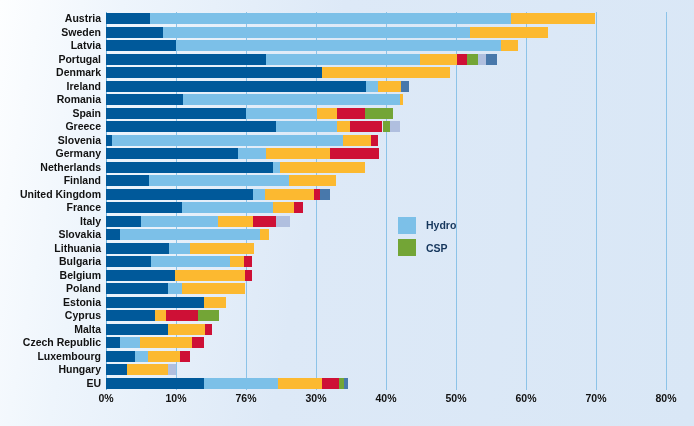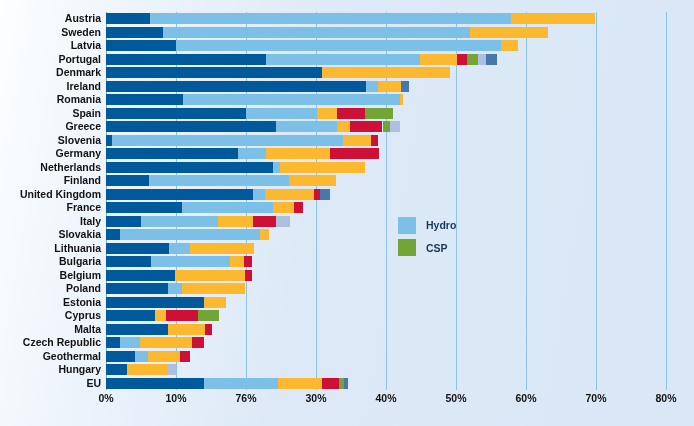--- a/index.html
+++ b/index.html
@@ -125,21 +125,21 @@
       <div class="ylab" style="top: 203.75px;">Italy</div>
       <div class="ylab" style="top: 217.25px;">Slovakia</div>
       <div class="ylab" style="top: 230.75px;">Lithuania</div>
       <div class="ylab" style="top: 244.25px;">Bulgaria</div>
       <div class="ylab" style="top: 257.75px;">Belgium</div>
       <div class="ylab" style="top: 271.25px;">Poland</div>
       <div class="ylab" style="top: 284.75px;">Estonia</div>
       <div class="ylab" style="top: 298.25px;">Cyprus</div>
       <div class="ylab" style="top: 311.75px;">Malta</div>
       <div class="ylab" style="top: 325.25px;">Czech Republic</div>
-      <div class="ylab" style="top: 338.75px;">Geothermal</div>
+      <div class="ylab" style="top: 338.75px;">Luxembourg</div>
       <div class="ylab" style="top: 352.25px;">Hungary</div>
       <div class="ylab" style="top: 365.75px;">EU</div>
     </div>
 
   <div id="plot-area">
       <div class="gridline axis-zero" style="left: 0px;"></div>
       <div class="gridline" style="left: 70px;"></div>
       <div class="gridline" style="left: 140px;"></div>
       <div class="gridline" style="left: 210px;"></div>
       <div class="gridline" style="left: 280px;"></div>

